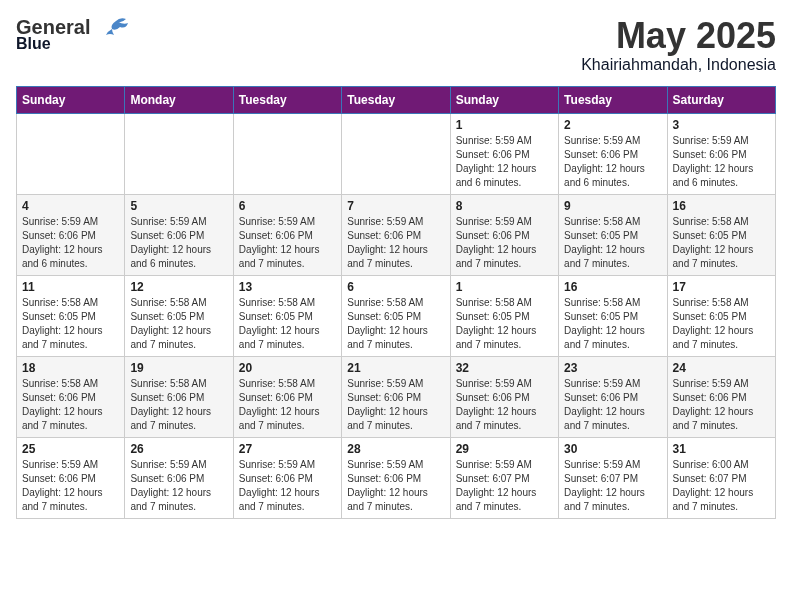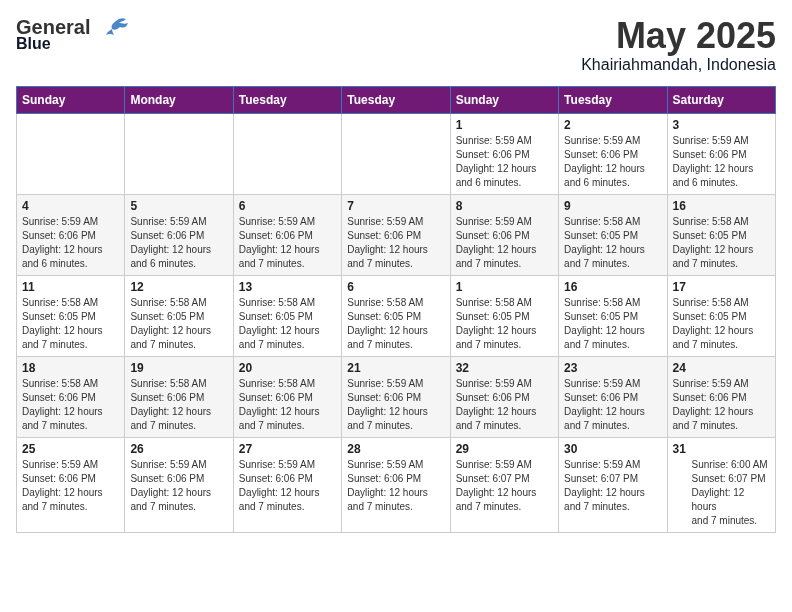--- a/index.html
+++ b/index.html
@@ -333,20 +333,20 @@
         </td>
         <td>
           <div class="day-number">30</div>
           <div class="day-info" style="white-space: pre-line;">Sunrise: 5:59 AM
 Sunset: 6:07 PM
 Daylight: 12 hours
 and 7 minutes.</div>
         </td>
         <td>
           <div class="day-number">31</div>
-          <div class="day-info" style="white-space: pre-line; margin-left: 19px;">Sunrise: 6:00 AM
+          <div class="day-info" style="white-space: pre-line;">Sunrise: 6:00 AM
 Sunset: 6:07 PM
 Daylight: 12 hours
 and 7 minutes.</div>
         </td>
       </tr>
     </tbody>
 </table>
 
 </body></html>

